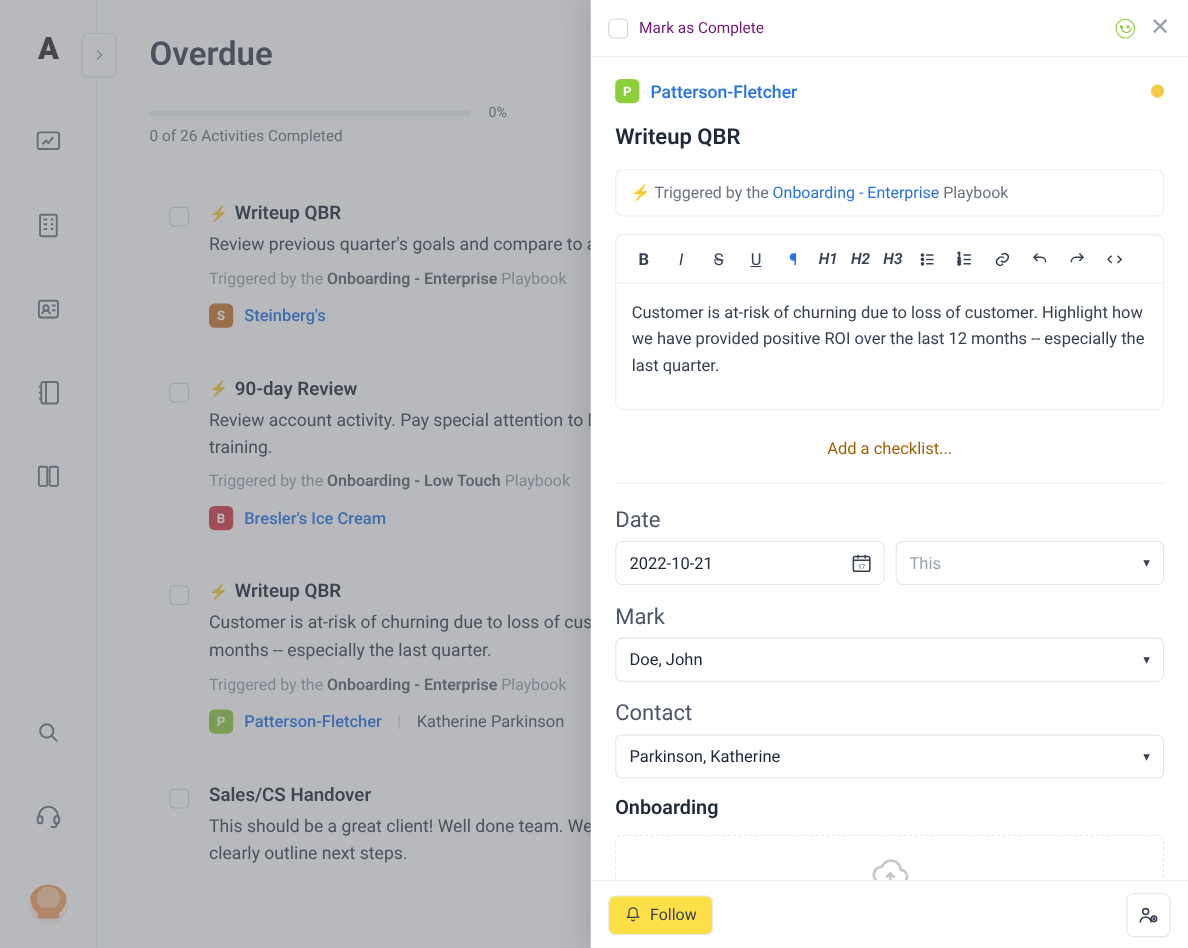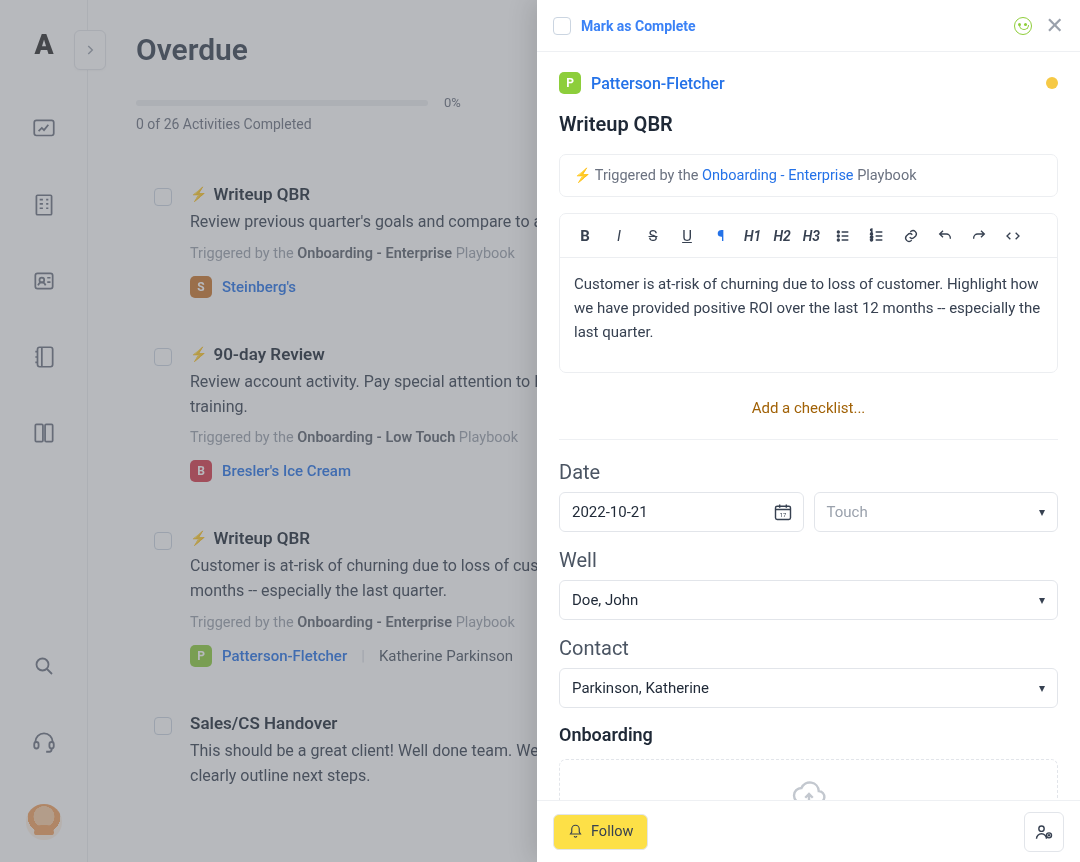--- a/index.html
+++ b/index.html
@@ -103,21 +103,21 @@
   background: #fff;
   box-shadow: -6px 0 24px rgba(0,0,0,.12);
   display:flex; flex-direction:column;
 }
 .panel .ph {
   height: 52px; padding: 0 16px;
   display:flex; align-items:center;
   border-bottom: 1px solid #eef0f3;
 }
 .panel .ph .chk2 { width:18px; height:18px; border:1.5px solid #cbd5e1; border-radius:4px; margin-right:10px;}
-.panel .ph .lbl { font-size:14px; color:#3b82f6; font-weight:700;}
+.panel .ph .lbl { font-size:14px; color:#701a75; font-weight:400;}
 .panel .ph .sp { flex:1;}
 .panel .ph .face { width:18px; height:18px; border:1.6px solid #8fce3a; border-radius:50%; position:relative; margin-right:14px;}
 .panel .ph .face::before{content:""; position:absolute; left:3.5px; top:5px; width:3px; height:3px; background:#8fce3a; border-radius:50%; box-shadow: 6px 0 0 #8fce3a;}
 .panel .ph .face::after{content:""; position:absolute; left:4px; bottom:3.5px; width:8px; height:4px; border:1.6px solid #8fce3a; border-top:none; border-radius:0 0 8px 8px;}
 .panel .ph .close { font-size:22px; color:#9aa1ac; line-height:1; cursor:pointer;}
 
 .panel .scroll { flex:1; overflow-y:auto; padding: 20px 22px 0 22px;}
 .accthdr { display:flex; align-items:center; gap:10px; margin-bottom:18px;}
 .accthdr .b { width:22px; height:22px; border-radius:5px; background:#8dce3b; color:#fff; font-size:12px; font-weight:700; display:flex; align-items:center; justify-content:center;}
 .accthdr .nm { color:#2472e8; font-size:16px; font-weight:500; flex:1;}
@@ -387,27 +387,27 @@
           <span>2022-10-21</span>
           <span class="cal">
             <svg width="20" height="20" viewBox="0 0 24 24" fill="none" stroke="#374151" stroke-width="1.7">
                 <rect x="3" y="5" width="18" height="16" rx="2"></rect>
                 <path d="M3 9h18M8 3v4M16 3v4"></path>
                 <text x="8" y="18" font-size="7" fill="#374151" stroke="none">17</text>
               </svg>
           </span>
         </div>
         <div class="select timebox">
-            <span>Touch</span>
+            <span>This</span>
           </div>
       </div>
     </div>
 
     <div class="field">
-      <div class="lbl">Well</div>
+      <div class="lbl">Mark</div>
       <div class="select">
           <span>Doe, John</span>
         </div>
     </div>
 
     <div class="field">
       <div class="lbl">Contact</div>
       <div class="select">
           <span>Parkinson, Katherine</span>
         </div>

